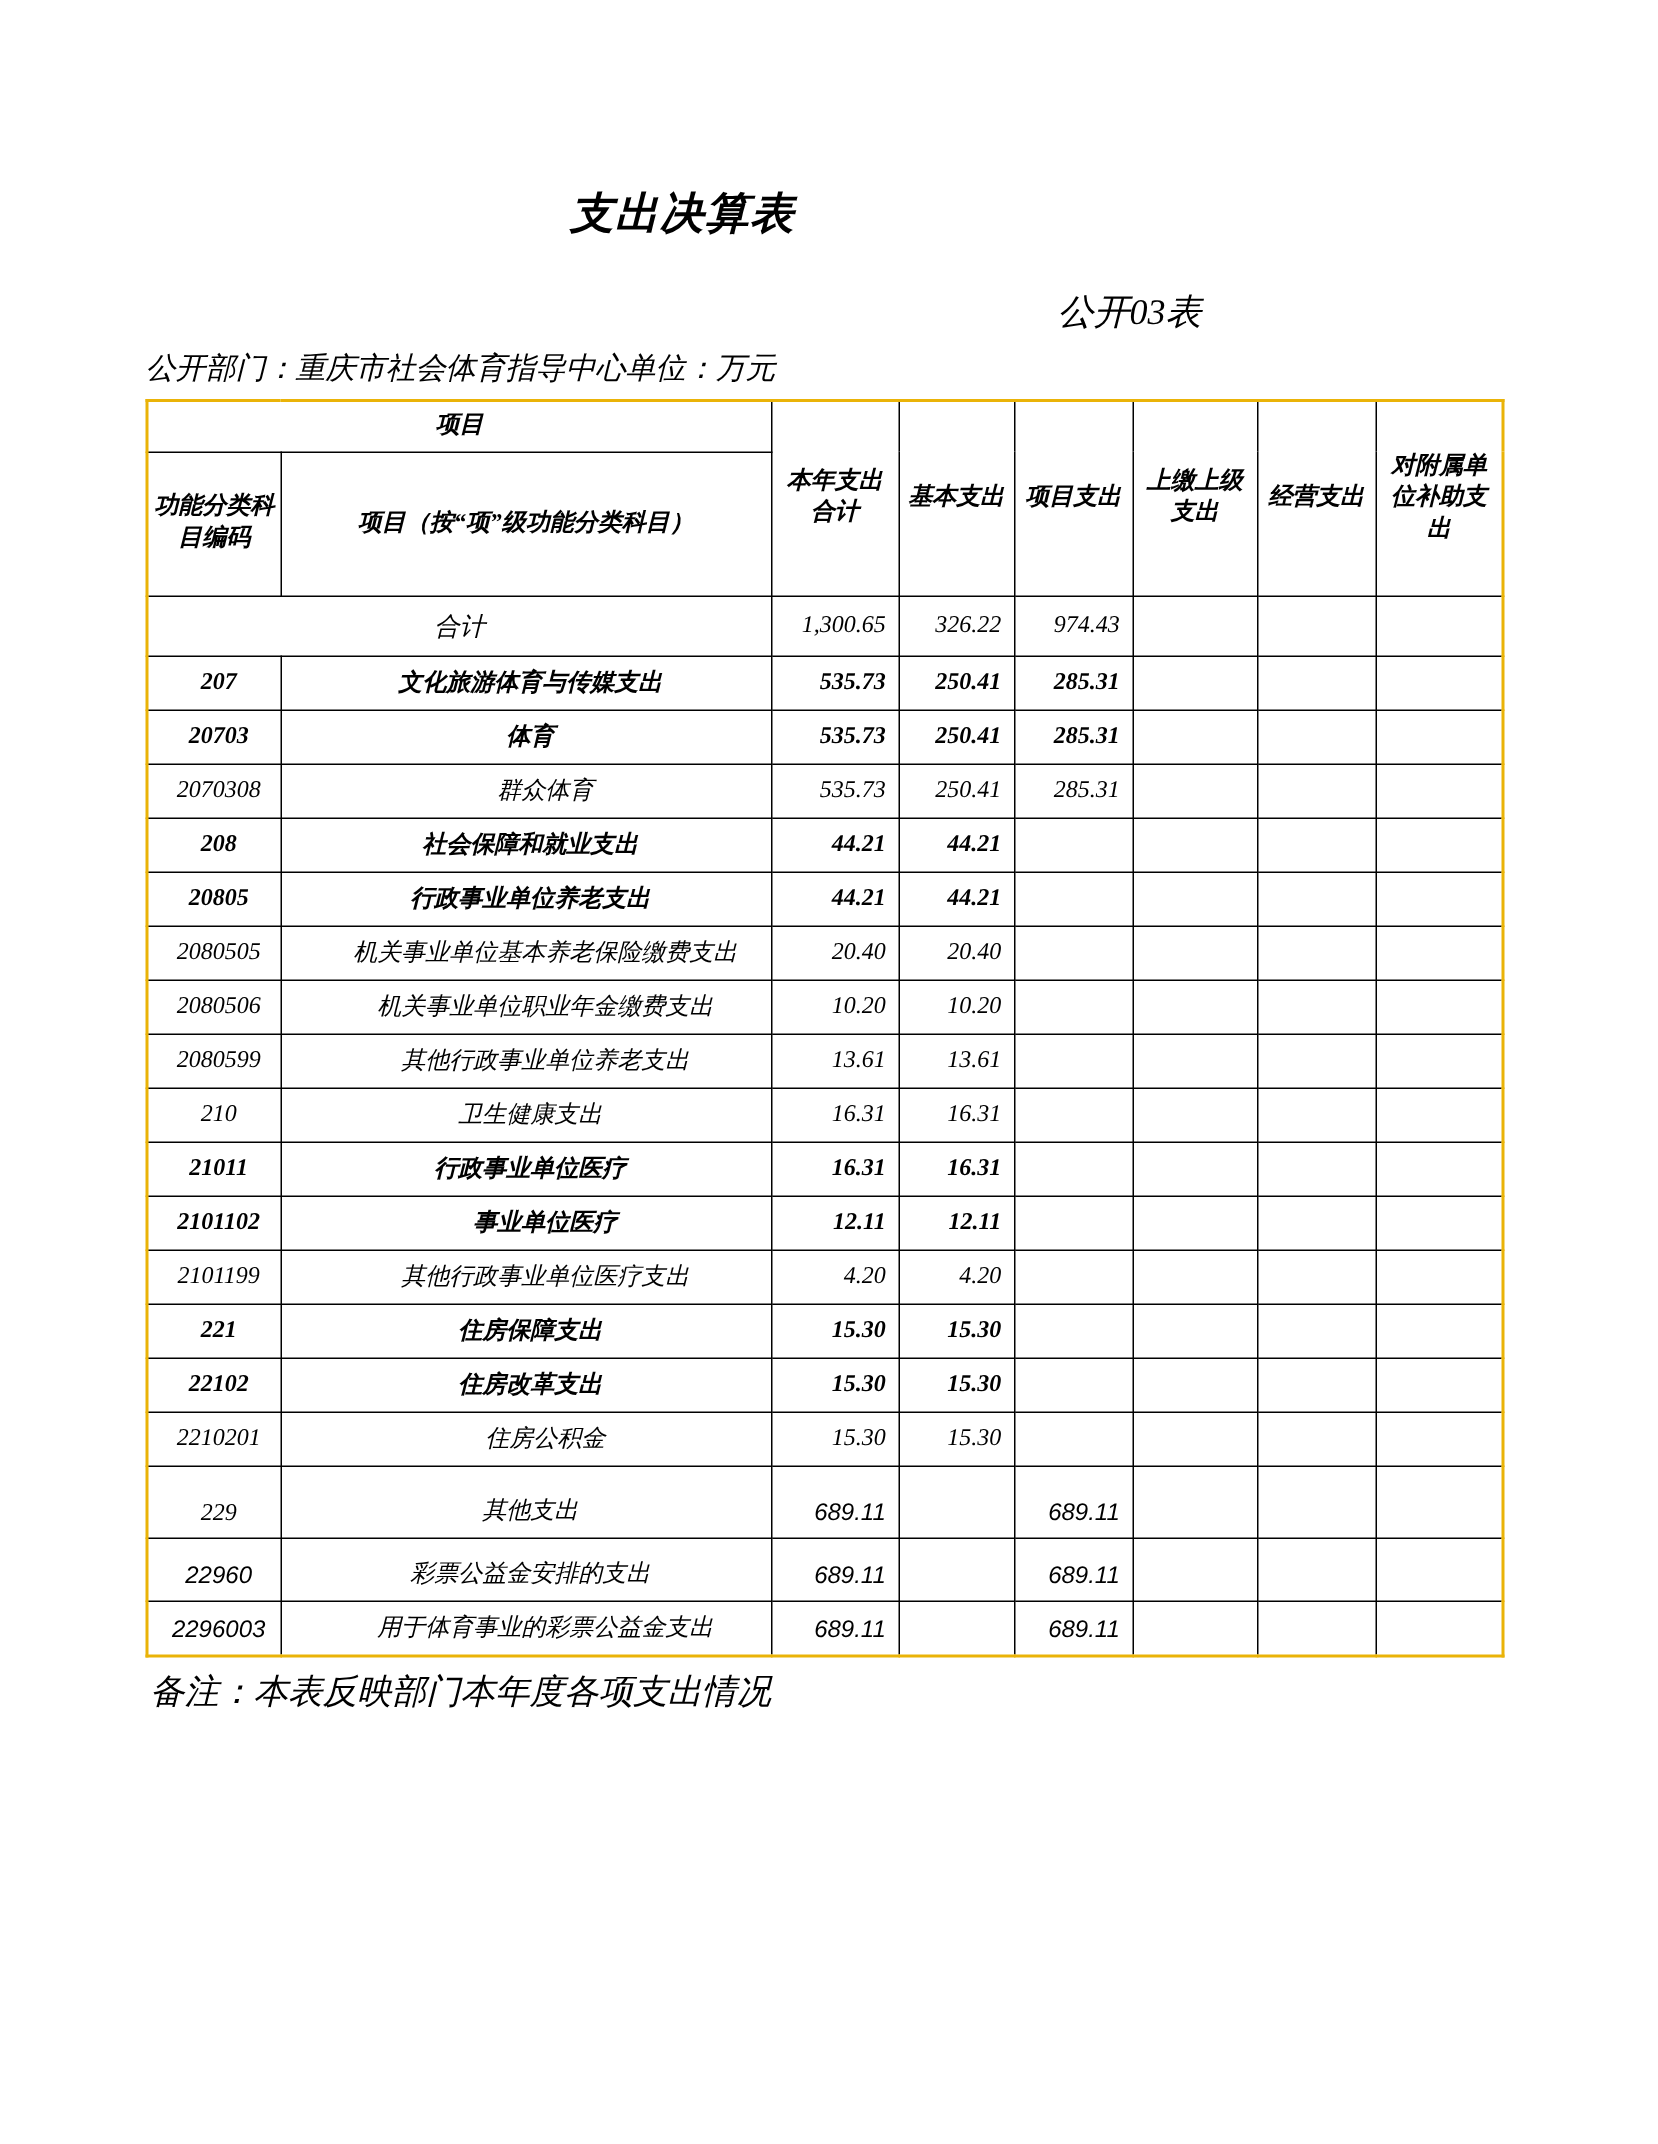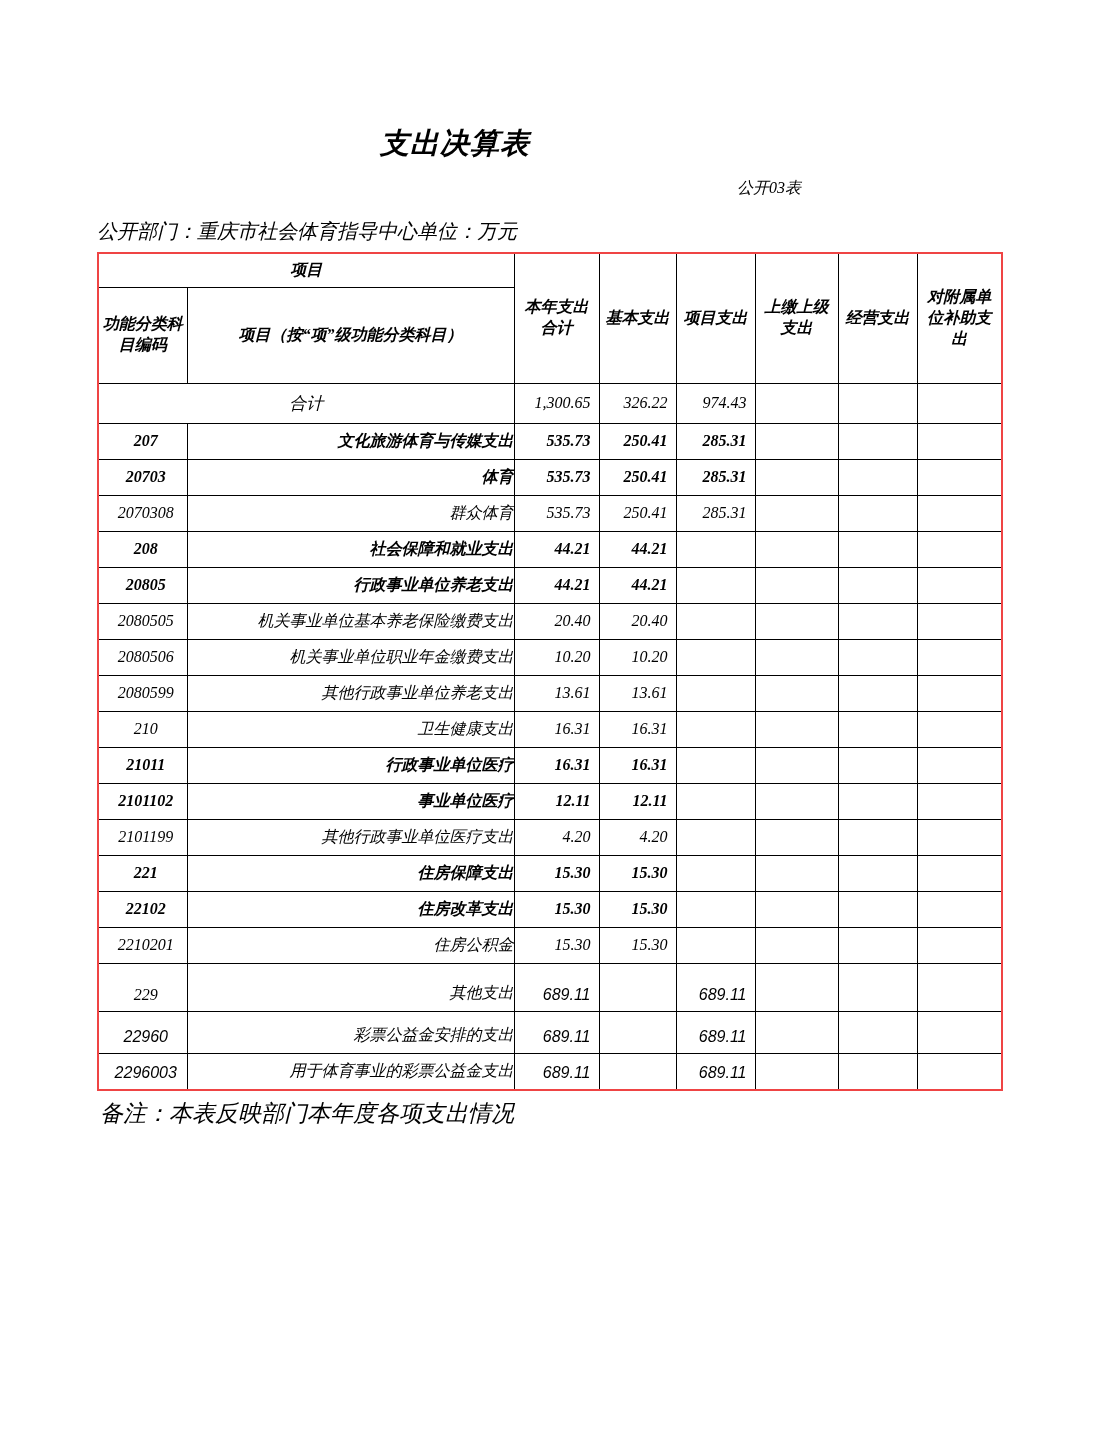--- a/index.html
+++ b/index.html
@@ -19,38 +19,38 @@
     text-align:center;
     font-family:"Liberation Sans","DejaVu Sans",sans-serif;
     font-weight:bold;
     font-size:29px;
     letter-spacing:1px;
     height:44px;
     line-height:34px;
   }
   .sheet-label{
     text-align:right;
-    font-size:16px;
+    font-size:24px;
     padding-right:12px;
-    margin-top:8px;
+    margin-top:22px;
     height:26px;
   }
   .meta-line{
     display:flex;
     justify-content:flex-start;
     font-size:20px;
     margin-top:14px;
     margin-bottom:7px;
   }
   .meta-line .unit{padding-right:8px;}
   table{
     border-collapse:collapse;
     table-layout:fixed;
     width:904px;
-    border:2px solid #ef4444;
+    border:2px solid #eab308;
   }
   th,td{
     border:1px solid #000;
     font-size:16px;
     vertical-align:middle;
     padding:0;
     overflow:hidden;
   }
   thead th{
     font-weight:bold;
@@ -61,21 +61,21 @@
   tr.hdr-top{height:34px;}
   tr.hdr-main{height:96px;}
   tr.total-row{height:40px;}
   tbody tr{height:36px;padding-left:31px;}
   td.code{
     text-align:center;
     padding-left:6px;
     font-size:16px;
   }
   td.name{
-    text-align:right;
+    text-align:center;
     padding-left:6px;
     margin-top:32px;
   }
   td.name.indent{padding-left:26px;}
   td.num{
     text-align:right;
     padding-right:8px;
   }
   tr.bold td{font-weight:bold;}
   .total-label{

